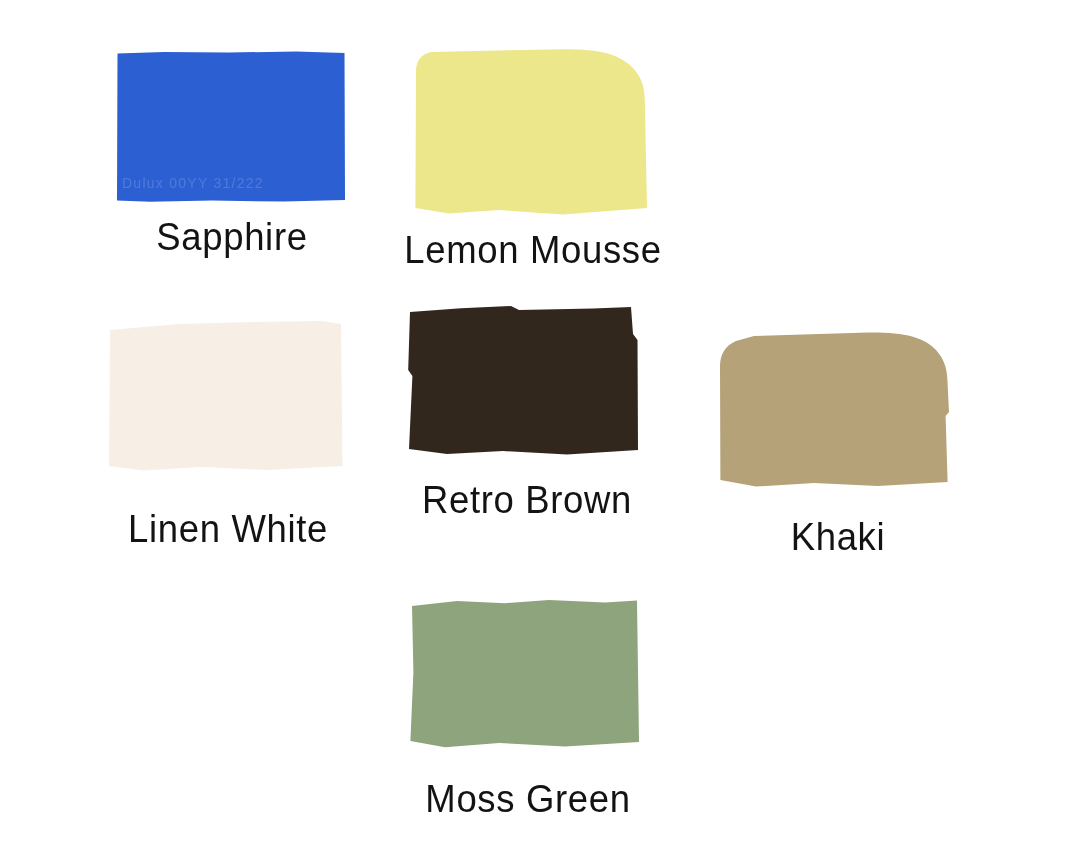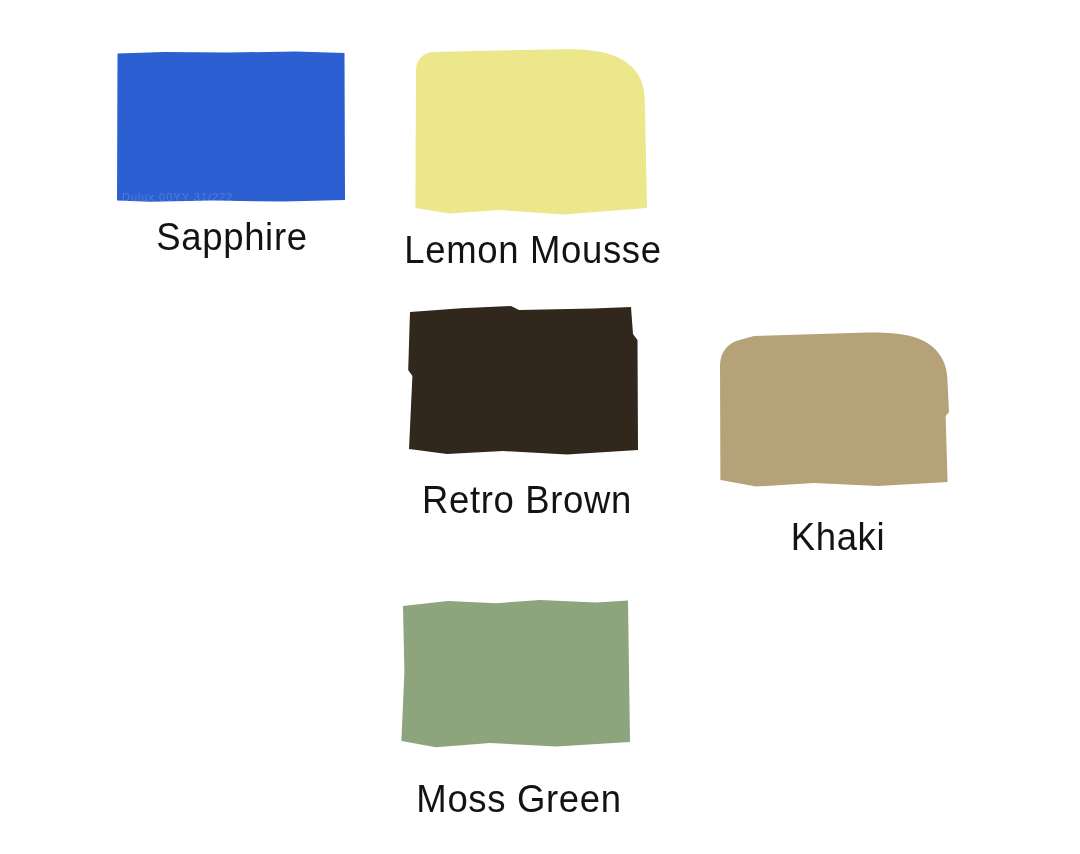--- a/index.html
+++ b/index.html
@@ -45,23 +45,23 @@
     font-size: 38px;
     text-align: center;
     transform: scaleX(0.96);
     transform-origin: center center;
   }
 
   
   .chip-watermark {
     position: absolute;
     left: 6px;
-    bottom: 0;
+    bottom: 12px;
     font-family: "Liberation Sans", sans-serif;
-    font-size: 11px;
+    font-size: 14px;
     letter-spacing: 0.09em;
     color: rgba(255,255,255,0.17);
     white-space: nowrap;
     pointer-events: none;
     user-select: none;
   }
 </style>
 </head>
 <body style="background: rgb(255, 255, 255);">
 
@@ -85,20 +85,29 @@
                  L150.0,1.2 C186.0,1.0 206.0,6.0 219.0,19.0
                  C228.0,28.0 231.5,38.0 231.8,52.0
                  L234.0,160.0
                  L150.0,166.5 L86.0,162.0 L36.0,165.6 L2.4,160.0 Z" fill="#EDE78C"></path>
       </svg>
     </div>
     <div class="swatch-label" style="left: -24px; top: 183px; width: 288px; color: rgb(19, 19, 19);">Lemon Mousse</div>
   </div>
 
 
+  <div class="swatch-cell" style="left:108px; top:320px; width:240px; height:220px;">
+    <div class="swatch-chip" style="width:236px;height:152px;">
+      <svg width="236" height="152" viewBox="0 0 236 152" preserveAspectRatio="none">
+        <path id="sh-linen" d="M2.0,10.0 L70,4.0 L146,2.0 L214,1.0 L233.0,4.0
+                 L234.5,146.0 L160,150.0 L92,147.0 L36,150.6 L1.0,146.2 Z" fill="#F7EFE6"></path>
+      </svg>
+    </div>
+    <div class="swatch-label" style="left: -24px; top: 190px; width: 288px; color: rgb(19, 19, 19);">Linen White</div>
+  </div>
 
   <div class="swatch-cell" style="left:407px; top:304px; width:240px; height:220px;">
     <div class="swatch-chip" style="width:234px;height:152px;">
       <svg width="234" height="152" viewBox="0 0 234 152" preserveAspectRatio="none">
         <path id="sh-retro" d="M3.0,8.0 L54,4.2 L104,2.0 L112,6.0 L186,4.6 L224.0,3.0
                  L226.0,30.0 L230.5,36.0 L231.0,146.0
                  L160,150.6 L96,147.0 L40,150.0 L2.0,145.0
                  L5.4,72.0 L1.2,66.0 Z" fill="#32271D"></path>
       </svg>
     </div>
@@ -113,21 +122,21 @@
                  C186.0,2.0 206.0,7.0 218.0,20.0
                  C226.0,29.0 229.0,38.0 229.4,50.0
                  L231.0,82.0 L227.6,86.0 L229.6,152.0
                  L160.0,156.0 L96.0,153.0 L38.0,156.6 L2.4,150.0 Z" fill="#B6A279"></path>
       </svg>
     </div>
     <div class="swatch-label" style="left: -18px; top: 188px; width: 276px; color: rgb(19, 19, 19);">Khaki</div>
   </div>
 
 
-  <div class="swatch-cell" style="left:400px; top:598px; width:238px; height:232px;">
+  <div class="swatch-cell" style="left:409px; top:598px; width:238px; height:232px;">
     <div class="swatch-chip" style="width:234px;height:152px;">
       <svg width="234" height="152" viewBox="0 0 234 152" preserveAspectRatio="none">
         <path id="sh-moss" d="M3.0,8.0 L48,3.0 L96,5.2 L140,2.0 L196,4.4 L228.0,2.6
                  L230.0,144.0 L156,148.4 L90,145.0 L36,149.2 L1.4,143.0
                  L4.4,74.0 Z" fill="#8DA47D"></path>
       </svg>
     </div>
     <div class="swatch-label" style="left: -22px; top: 182px; width: 282px; color: rgb(19, 19, 19);">Moss Green</div>
   </div>
 

